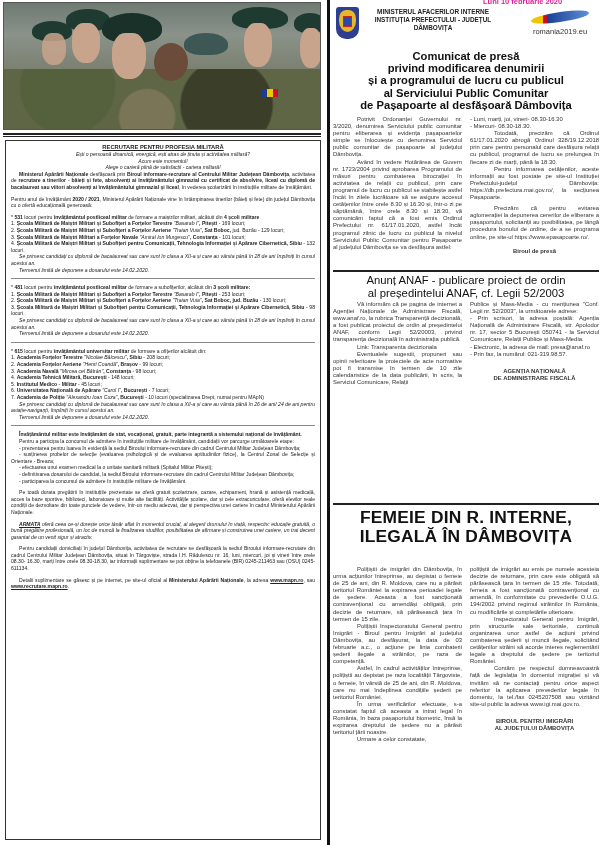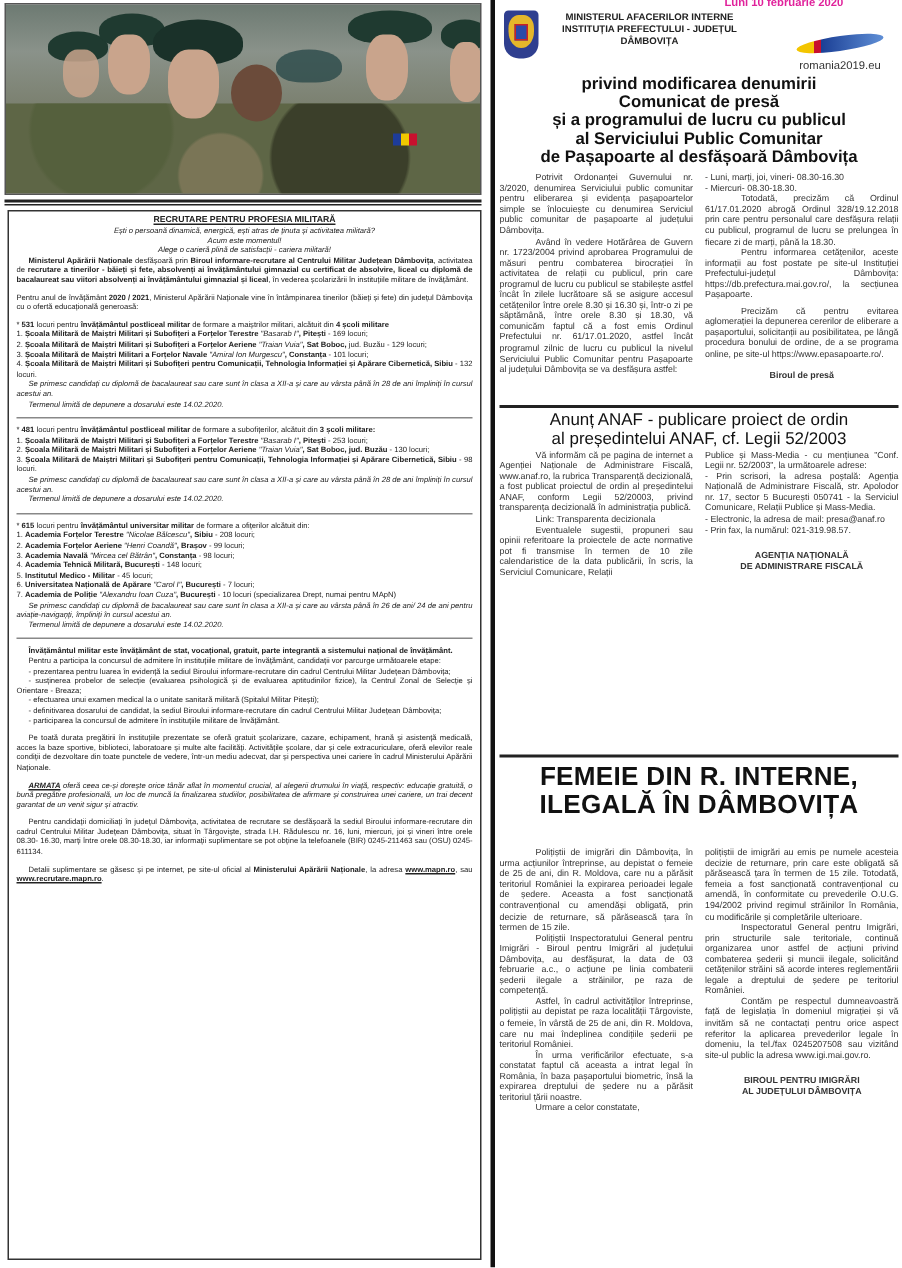--- a/index.html
+++ b/index.html
@@ -26,21 +26,21 @@
 .gap{height:5px}
 .sep{border-top:1px solid #888;margin:5px 0 5px 0}
 .rec-title{font-size:5.8px;font-weight:bold;text-decoration:underline;text-align:center;line-height:7px}
 .vrule{position:absolute;left:327px;top:0;width:3px;height:845px;background:#111}
 .rightcol{position:absolute;left:333px;top:0;width:266px;height:838px}
 .date{position:absolute;left:150px;top:-3px;font-size:7.5px;font-weight:bold;color:#e0229b}
 .crest{position:absolute;left:3px;top:7px;width:23px;height:32px;background:#2f3f8f;border-radius:3px 3px 10px 10px}
 .crest .eagle{position:absolute;left:3px;top:3px;width:17px;height:22px;background:#e5b72a;border-radius:40% 40% 50% 50%}
 .crest .shield{position:absolute;left:7px;top:9px;width:9px;height:11px;background:#2b4aa8;border:1px solid #c22}
 .ministry{position:absolute;left:30px;top:8px;width:140px;text-align:center;font-size:6.4px;font-weight:bold;line-height:8px;color:#222}
-.romlogo{position:absolute;left:188px;top:20px;width:78px;height:32px}
+.romlogo{position:absolute;left:188px;top:8px;width:78px;height:32px}
 .romlogo .swoosh{position:absolute;left:10px;top:4px;width:58px;height:10px;border-radius:50%;
  background:linear-gradient(90deg,#f3c500 0,#f3c500 20%,#c8102e 20%,#c8102e 28%,#1b3f95 28%,#5f8fd6 100%);transform:skewY(-8deg)}
 .romlogo .txt{position:absolute;left:0;top:19px;width:78px;text-align:center;font-size:7.5px;color:#333}
 .h-comunicat{position:absolute;left:0;top:50px;width:266px;text-align:center;font-size:11.2px;font-weight:bold;line-height:12.2px;color:#111}
 .twocol{position:absolute;display:flex;justify-content:space-between}
 .twocol .col{width:129px;font-size:5.9px;line-height:7.1px;text-align:justify;color:#333}
 .twocol .col p{margin:0}
 .hr-thick{position:absolute;left:0;width:266px;height:2px;background:#222}
 .h-anaf{position:absolute;left:0;top:274px;width:266px;text-align:center;font-size:11.3px;font-weight:normal;line-height:12.6px;color:#111}
 .h-fem{position:absolute;left:0;top:508px;width:266px;text-align:center;font-size:17.4px;font-weight:bold;line-height:19px;color:#111;letter-spacing:0.2px}
@@ -145,22 +145,22 @@
     <div>MINISTERUL AFACERILOR INTERNE</div>
     <div>INSTITUȚIA PREFECTULUI - JUDEȚUL</div>
     <div>DÂMBOVIȚA</div>
   </div>
   <div class="romlogo">
     <div class="swoosh"></div>
     <div class="txt">romania2019.eu</div>
   </div>
 
   <div class="h-comunicat">
+    <div>Comunicat de presă</div>
     <div>privind modificarea denumirii</div>
-    <div>Comunicat de presă</div>
     <div>și a programului de lucru cu publicul</div>
     <div>al Serviciului Public Comunitar</div>
     <div>de Pașapoarte al desfășoară Dâmbovița</div>
   </div>
   <div class="twocol" style="left:0;top:116px;width:266px">
     <div class="col">
       <p class="ind" style="text-indent:24px">Potrivit Ordonanței Guvernului nr. 3/2020, denumirea Serviciului public comunitar pentru eliberarea și evidența pașapoartelor simple se înlocuiește cu denumirea Serviciul public comunitar de pașapoarte al județului Dâmbovița.</p>
       <p style="text-indent:24px">Având în vedere Hotărârea de Guvern nr. 1723/2004 privind aprobarea Programului de măsuri pentru combaterea birocrației în activitatea de relații cu publicul, prin care programul de lucru cu publicul se stabilește astfel încât în zilele lucrătoare să se asigure accesul cetățenilor între orele 8.30 și 16.30 și, într-o zi pe săptămână, între orele 8.30 și 18.30, vă comunicăm faptul că a fost emis Ordinul Prefectului nr. 61/17.01.2020, astfel încât programul zilnic de lucru cu publicul la nivelul Serviciului Public Comunitar pentru Pașapoarte al județului Dâmbovița se va desfășura astfel:</p>
     </div>
     <div class="col">

